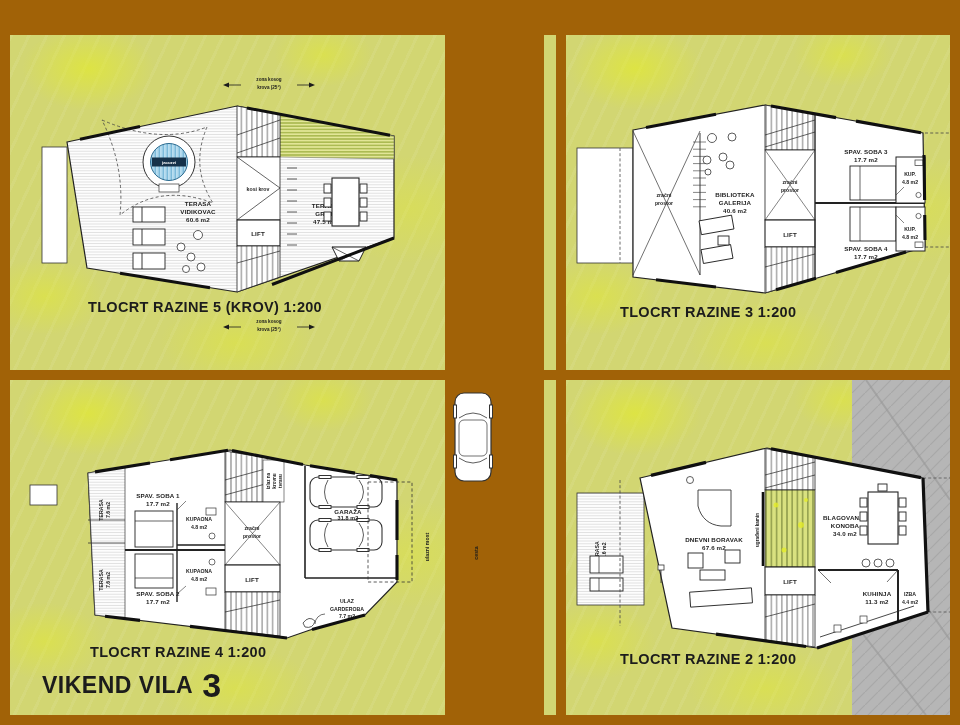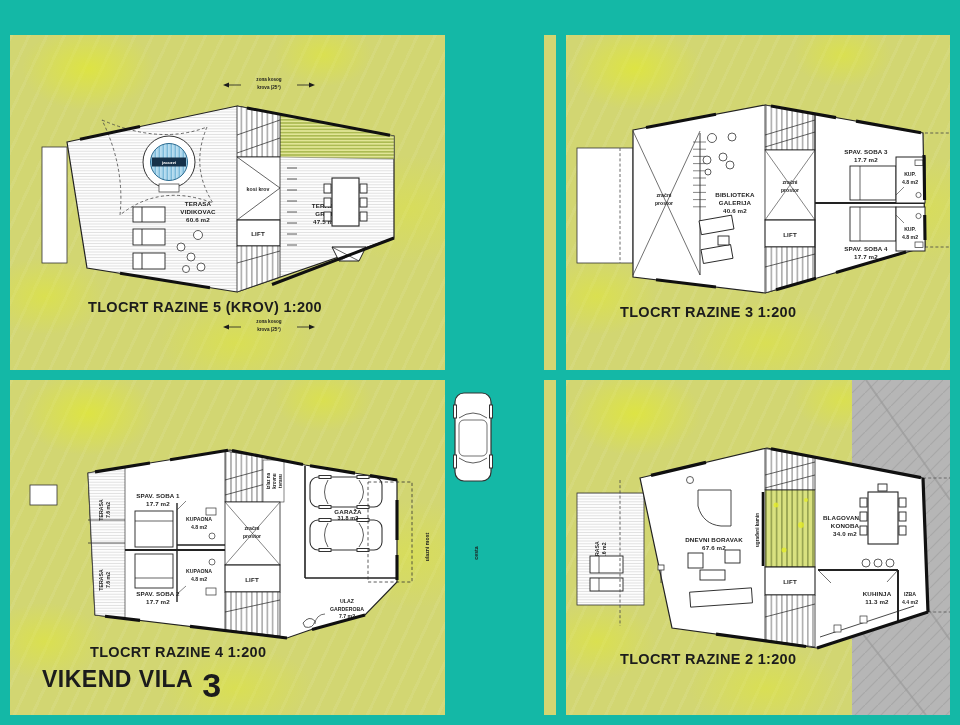--- a/index.html
+++ b/index.html
@@ -1,35 +1,35 @@
 <!DOCTYPE html>
 <html><head>
 <meta charset="utf-8">
 <style>
   html,body{margin:0;padding:0;background:#ffffff;}
-  #canvas{position:relative;width:960px;height:725px;background:#14b8a6;overflow:hidden;
+  #canvas{position:relative;width:960px;height:725px;background:#a16207;overflow:hidden;
           font-family:"Liberation Sans",sans-serif;}
   .panel{position:absolute;
     background:
       radial-gradient(ellipse 95px 60px at 18% 10%, rgba(228,236,40,.62) 0%, rgba(228,236,40,0) 70%),
       radial-gradient(ellipse 70px 45px at 72% 6%,  rgba(228,236,40,.45) 0%, rgba(228,236,40,0) 70%),
       radial-gradient(ellipse 120px 75px at 92% 52%, rgba(228,236,40,.30) 0%, rgba(228,236,40,0) 72%),
       radial-gradient(ellipse 85px 55px at 8% 78%,  rgba(228,236,40,.45) 0%, rgba(228,236,40,0) 70%),
       radial-gradient(ellipse 110px 60px at 52% 92%, rgba(228,236,40,.40) 0%, rgba(228,236,40,0) 70%),
       repeating-linear-gradient(115deg, rgba(255,255,255,.07) 0 3px, rgba(255,255,255,0) 3px 16px),
       #d2d672;}
   .strip{position:absolute;background:#d2d672;}
   svg{position:absolute;display:block;}
   svg text{fill:#1c1c1c;font-family:"Liberation Sans",sans-serif;}
   .cap{font-size:14.5px;font-weight:bold;letter-spacing:.3px;}
   .L{font-size:6.2px;font-weight:bold;text-anchor:middle;letter-spacing:.15px;}
   .S{font-size:5.2px;font-weight:bold;text-anchor:middle;}
   .T{font-size:4.6px;font-weight:bold;text-anchor:middle;}
   .W{fill:#ffffff;font-size:4.3px;font-weight:bold;text-anchor:middle;}
-  #villa-title{position:absolute;left:42px;top:666px;display:flex;align-items:flex-start;color:#1c1c1c;}
+  #villa-title{position:absolute;left:42px;top:666px;display:flex;align-items:center;color:#1c1c1c;}
   #villa-title .t1{font-size:23px;font-weight:bold;letter-spacing:.5px;}
   #villa-title .t2{font-size:34px;font-weight:800;margin-left:9px;}
 </style>
 </head>
 <body>
 
 <div id="canvas">
 
   <svg width="0" height="0" style="position:absolute" aria-hidden="true">
     <defs>

